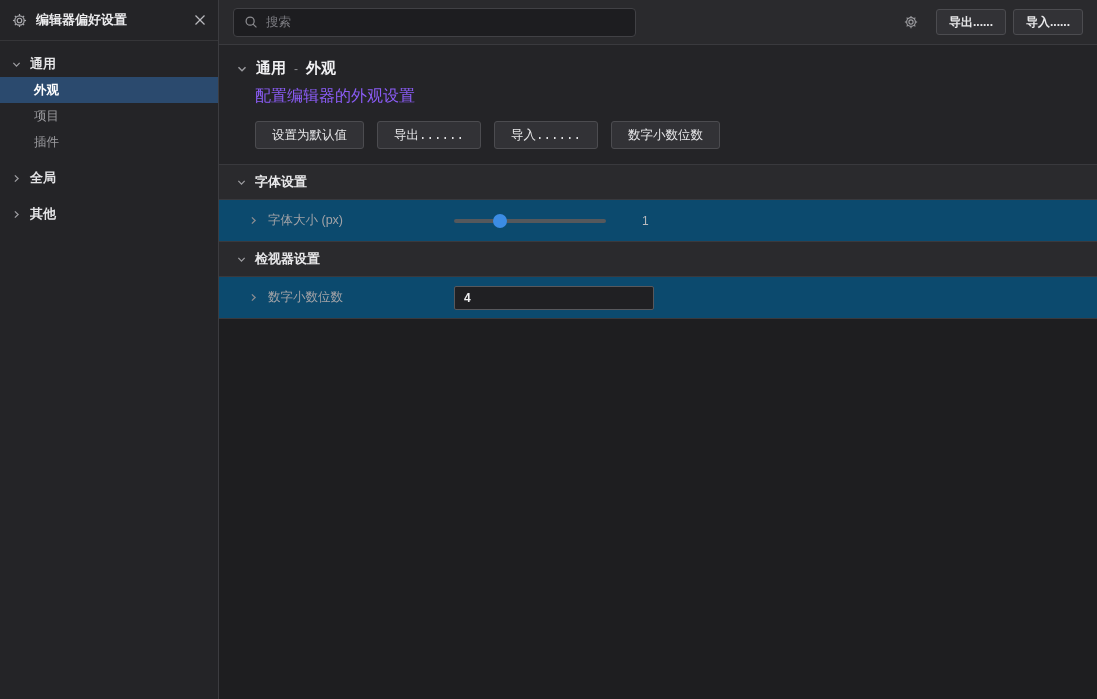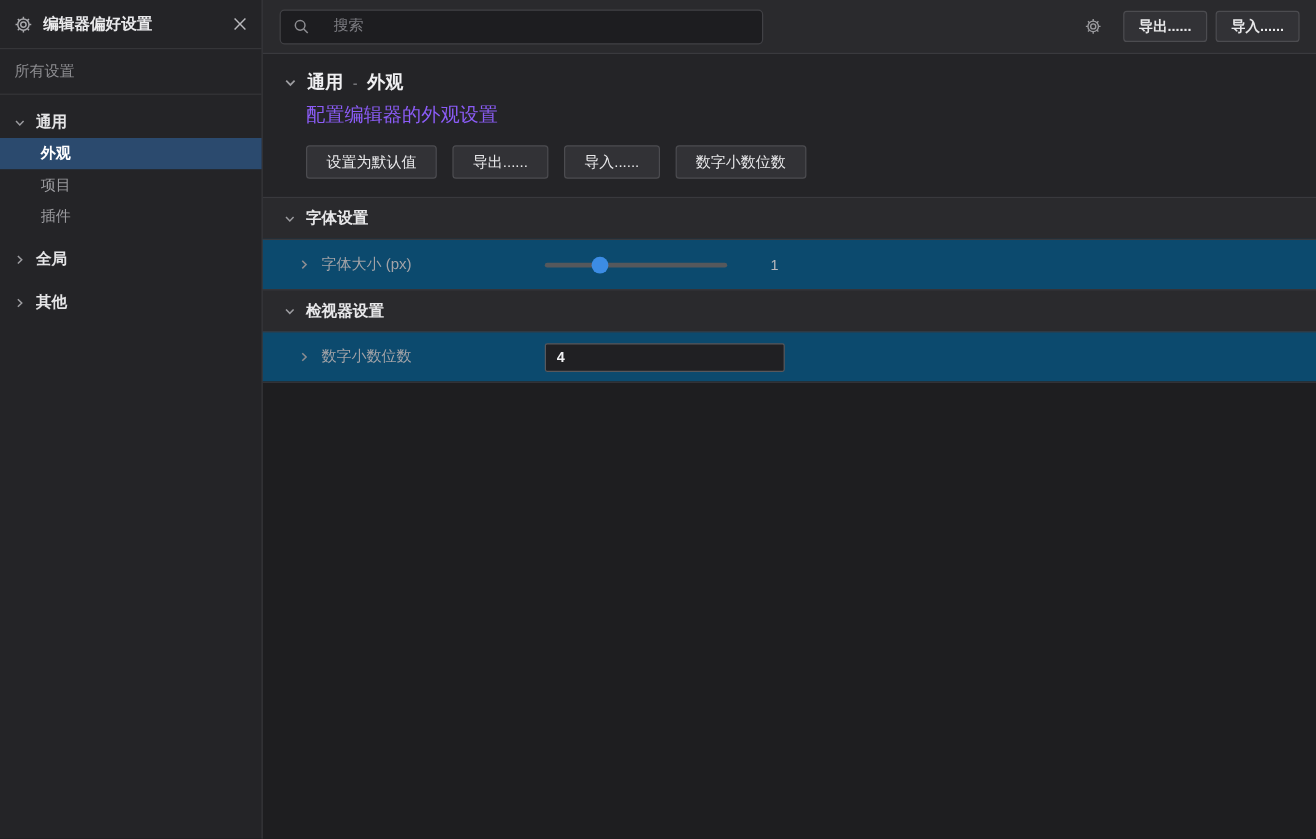--- a/index.html
+++ b/index.html
@@ -62,22 +62,22 @@
   .searchbox {
     width: 403px; height: 29px;
     background: #1d1d20;
     border: 1px solid #414145;
     border-radius: 4px;
     display: flex; align-items: center;
     padding: 0 10px;
   }
   .searchbox input {
     background: transparent; border: none; outline: none;
-    color: #22c55e; font-size: 12.5px; margin-left: 20px; flex: 1;
-    font-family: Liberation Mono, monospace;
+    color: #22c55e; font-size: 12.5px; margin-left: 8px; flex: 1;
+    font-family: Liberation Sans, sans-serif;
   }
   .searchbox input::placeholder { color: #7b7b80; }
   .topbar-right { margin-left: auto; display: flex; align-items: center; gap: 7px; }
   .btn {
     background: #323236;
     border: 1px solid #4c4c50;
     border-radius: 3px;
     color: #e8e8ea;
     font-size: 12px;
     font-weight: bold;
@@ -93,21 +93,21 @@
   .content-header {
     background: #242427;
     padding: 14px 18px 15px 18px;
   }
   .breadcrumb { display: flex; align-items: center; }
   .breadcrumb .chev { margin-right: 9px; }
   .breadcrumb .crumb { font-size: 15px; font-weight: bold; color: #f0f0f2; }
   .breadcrumb .sep { color: #8d8d91; margin: 0 8px; font-size: 12px; }
   .content-desc { color: #8b5cf6; font-size: 16px; margin: 8px 0 0 18px; }
   .action-row { display: flex; align-items: center; margin: 14px 0 0 18px; gap: 13px; }
-  .action-row .btn { height: 28px; padding: 0 16px; font-weight: normal; font-size: 12.5px; }
+  .action-row .btn { height: 28px; padding: 0 16px; font-weight: normal; font-size: 12.5px; font-family: Liberation Mono, monospace; }
 
   .section-band {
     height: 35px; min-height: 35px;
     background: #2a2a2d;
     border-top: 1px solid #39393d;
     display: flex; align-items: center;
     padding-left: 18px;
     cursor: pointer;
   }
   .section-band .chev { margin-right: 9px; }
@@ -184,21 +184,20 @@
     </span>
     <span class="title">编辑器偏好设置</span>
     <span class="icon-btn">
       <svg width="12" height="12" viewBox="0 0 12 12" stroke="#b9b9bd" stroke-width="1.2">
         <line x1="1.5" y1="1.5" x2="10.5" y2="10.5"></line>
           <line x1="10.5" y1="1.5" x2="1.5" y2="10.5"></line>
       </svg>
     </span>
   </div>
 
-  <div class="all-settings">所有设置</div>
 
   <div class="nav">
     <div class="nav-group-header">
       <span class="chev">
         <svg width="9" height="9" viewBox="0 0 10 10" fill="none" stroke="#9c9ca0" stroke-width="1.4">
             <polyline points="1.5,3.2 5,6.8 8.5,3.2"></polyline>
           </svg>
       </span>
       <span>通用</span>
     </div>

